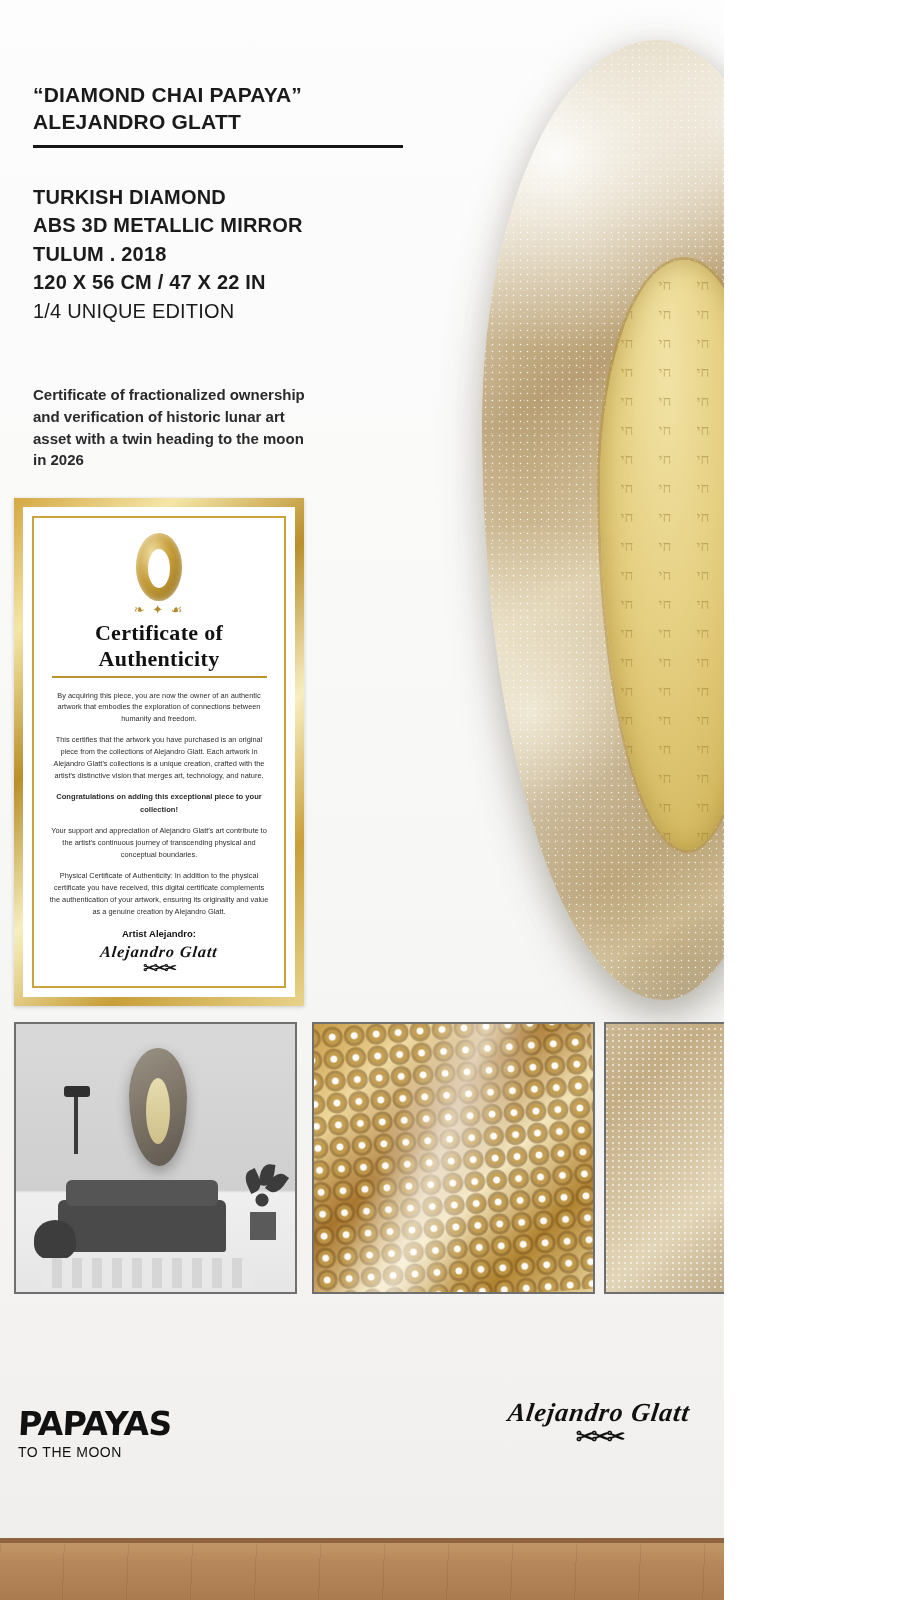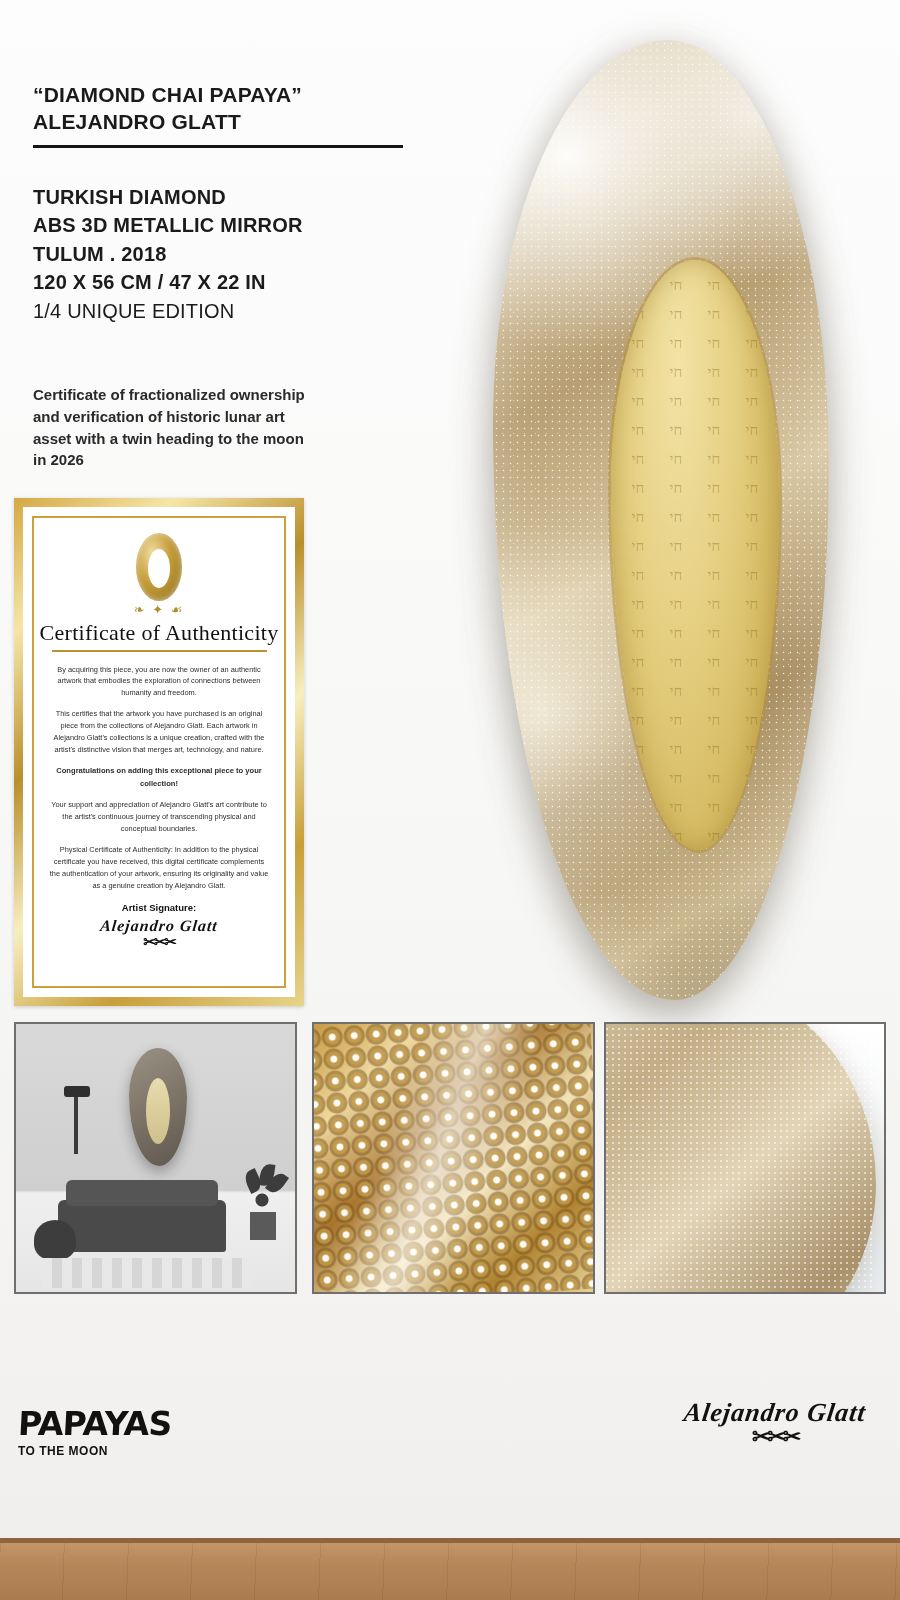--- a/index.html
+++ b/index.html
@@ -4,21 +4,21 @@
 <style>
   * { box-sizing: border-box; margin: 0; padding: 0; }
   html, body {
     width: 900px; height: 1600px;
     font-family: "Liberation Sans", sans-serif;
     background: #ffffff;
     overflow: hidden;
   }
   #page {
     position: relative;
-    width: 900px; height: 1600px;
+    width: 724px; height: 1600px;
     background: linear-gradient(180deg,#fdfdfd 0%, #f7f7f6 55%, #f2f1ef 88%, #efeeec 100%);
     overflow: hidden;
   }
 
   
   .title-block { position: absolute; left: 33px; top: 82px; width: 400px; }
   .title-line {
     font-size: 21px; font-weight: bold; letter-spacing: 0.2px;
     color: #1a1a1a; line-height: 1.28;
   }
@@ -60,21 +60,21 @@
   }
   .cert-oval::after {
     content: ""; position: absolute; left: 12px; top: 16px; right: 12px; bottom: 13px;
     border-radius: 50%; background: #ffffff;
   }
   .cert-flourish {
     text-align: center; font-size: 13px; color: #b08c2e; letter-spacing: 2px;
     margin-top: 2px; line-height: 1;
   }
   .cert-title {
-    text-align: center; font-family: "Liberation Serif", serif; font-weight: normal;
+    text-align: center; font-family: "Liberation Serif", serif; font-weight: bold;
     font-size: 22px; color: #111; margin-top: 4px; letter-spacing: .3px;
   }
   .cert-title-rule {
     width: 215px; height: 1.5px; background: #b9932f; margin: 4px auto 0;
   }
   .cert-body {
     margin-top: 12px; padding: 0 16px;
     font-size: 7.4px; line-height: 1.62; color: #2d2d2d; text-align: center;
   }
   .cert-body p { margin-bottom: 9px; }
@@ -96,21 +96,21 @@
   
   .hero {
     position: absolute; left: 452px; top: 18px; width: 440px; height: 1000px;
   }
   .hero-shadow {
     position: absolute; left: 42px; top: 40px; width: 330px; height: 950px;
     border-radius: 50% 50% 48% 52% / 42% 40% 58% 60%;
     background: rgba(120,115,105,.22); filter: blur(18px);
   }
   .hero-outer {
-    position: absolute; left: 41px; top: 22px; width: 336px; height: 960px;
+    position: absolute; left: 30px; top: 22px; width: 336px; height: 960px;
     border-radius: 52% 48% 46% 54% / 40% 44% 56% 60%;
     background:
       radial-gradient(circle at 22% 12%, rgba(255,255,255,.95) 0%, rgba(255,255,255,0) 22%),
       radial-gradient(circle at 78% 8%, rgba(255,255,255,.7) 0%, rgba(255,255,255,0) 18%),
       radial-gradient(circle at 15% 70%, rgba(255,252,238,.75) 0%, rgba(255,255,255,0) 26%),
       linear-gradient(150deg,#cfc0a2 0%, #d9c9a6 14%, #b89f73 34%, #d8c7a2 52%, #a88d60 70%, #cbb88f 86%, #8e7850 100%);
     box-shadow: 0 12px 40px rgba(90,80,60,.35), inset 0 0 60px rgba(255,255,255,.25);
     overflow: hidden;
   }
   .sparkle-layer {
@@ -224,21 +224,21 @@
     opacity: .75;
   }
 
   
   .brand { position: absolute; left: 18px; top: 1404px; width: 270px; }
   .brand-main {
     font-size: 33px; font-weight: bold; letter-spacing: -1px; color: #111;
     font-family: "DejaVu Sans", sans-serif; transform: skewX(-3deg);
   }
   .brand-sub {
-    font-size: 12px; font-weight: bold; letter-spacing: .5px; color: #111; margin-top: 1px;
+    font-size: 14px; font-weight: normal; letter-spacing: .5px; color: #111; margin-top: 1px;
   }
   .footer-sign {
     position: absolute; right: 34px; top: 1398px; text-align: center;
   }
   .footer-sign-name {
     font-family: "Liberation Serif", serif; font-style: italic; font-weight: bold;
     font-size: 26px; color: #111; letter-spacing: 1px; transform: skewX(-8deg);
   }
   .footer-sign-mark {
     font-size: 22px; font-weight: bold; color: #111; letter-spacing: -3px; margin-top: -4px;
@@ -284,21 +284,21 @@
       <div class="cert-title-rule"></div>
 
       <div class="cert-body">
         <p>By acquiring this piece, you are now the owner of an authentic artwork that embodies the exploration of connections between humanity and freedom.</p>
         <p>This certifies that the artwork you have purchased is an original piece from the collections of Alejandro Glatt. Each artwork in Alejandro Glatt's collections is a unique creation, crafted with the artist's distinctive vision that merges art, technology, and nature.</p>
         <p class="bold">Congratulations on adding this exceptional piece to your collection!</p>
         <p>Your support and appreciation of Alejandro Glatt's art contribute to the artist's continuous journey of transcending physical and conceptual boundaries.</p>
         <p>Physical Certificate of Authenticity: In addition to the physical certificate you have received, this digital certificate complements the authentication of your artwork, ensuring its originality and value as a genuine creation by Alejandro Glatt.</p>
       </div>
 
-      <div class="cert-sign-label">Artist Signature:</div>
+      <div class="cert-sign-label">Artist Alejandro:</div>
       <div class="cert-signature">Alejandro Glatt</div>
       <div class="cert-mark">✂✂✂</div>
     </div>
   </div>
 
   <div class="hero">
     <div class="hero-shadow"></div>
     <div class="hero-outer">
       <div class="sparkle-layer"></div>
       <div class="hero-inner">

